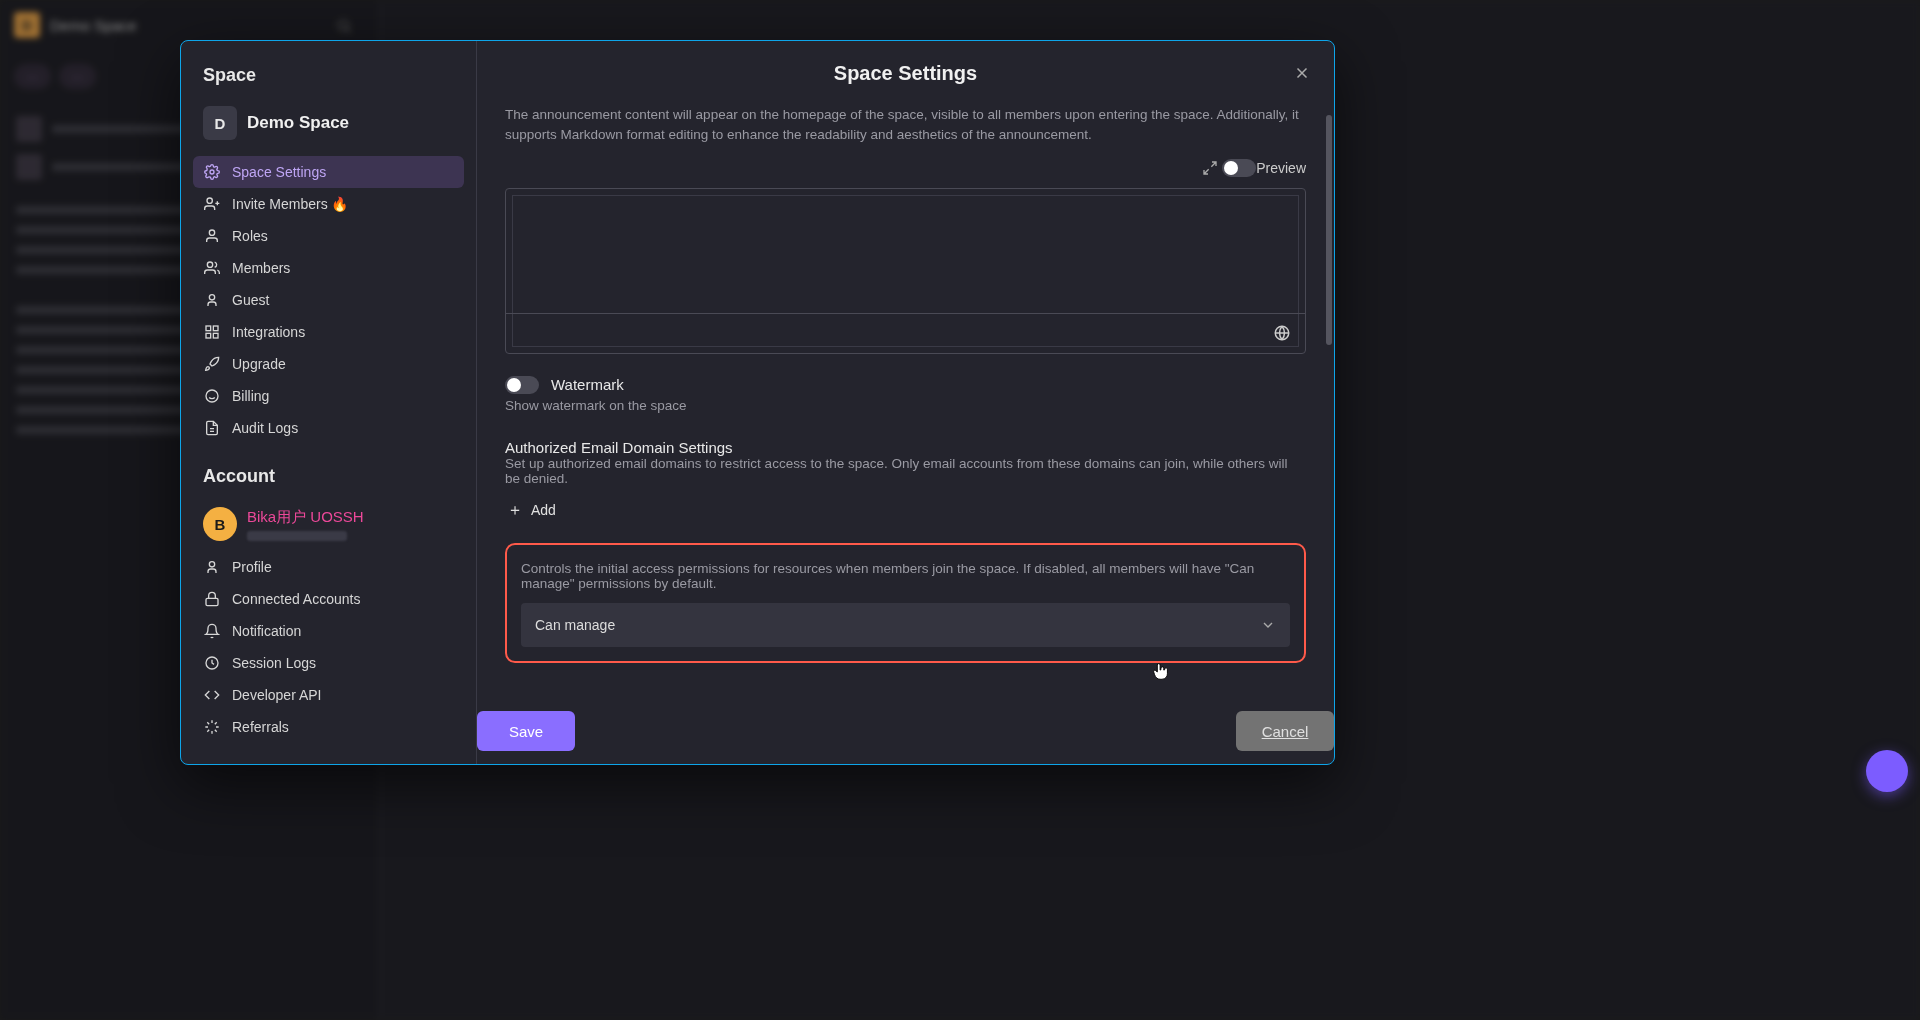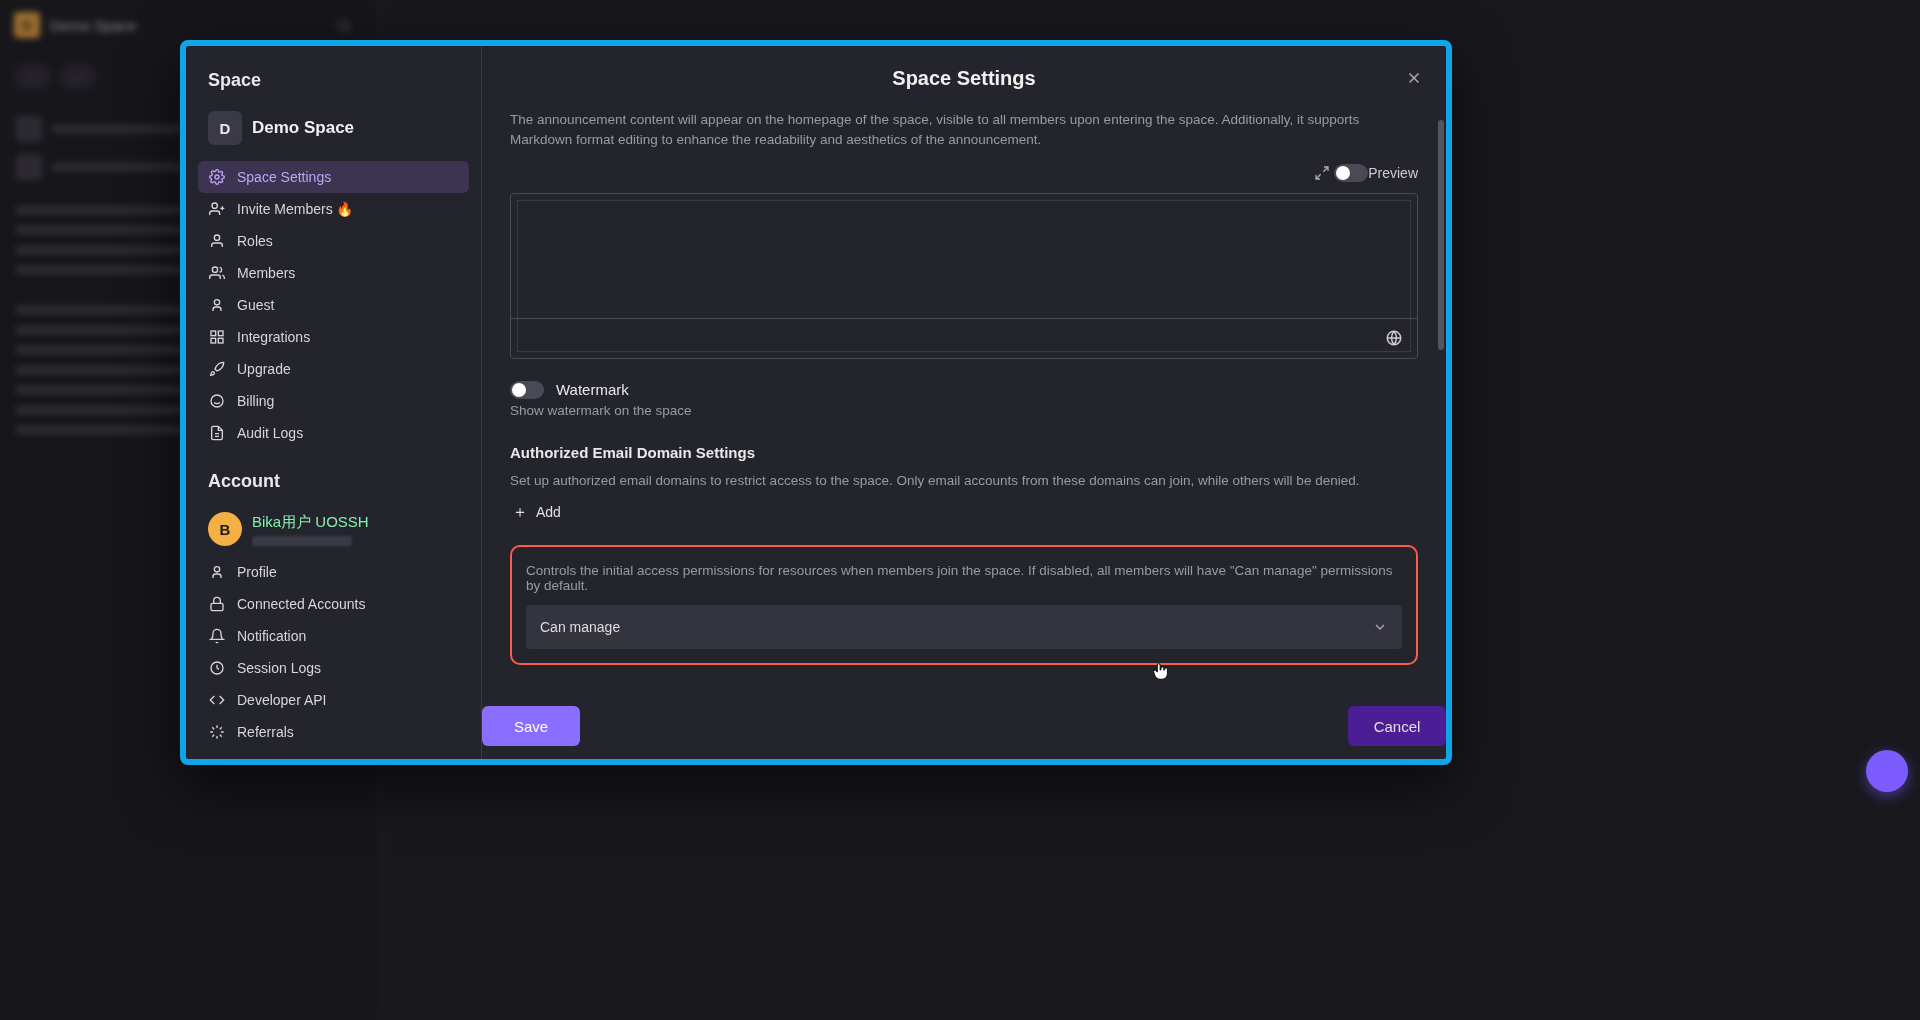--- a/index.html
+++ b/index.html
@@ -41,23 +41,23 @@
   }
   .app-bg-rows { position:absolute; left:16px; top:110px; right:10px; }
   .app-bg-row { display:flex; align-items:center; gap:10px; padding:6px 0; }
   .app-bg-row-icon { width:26px; height:26px; border-radius:4px; background:#3a3442; }
   .app-bg-row-text { flex:1; height:8px; background:#3a3a44; border-radius:3px; }
 
   
   .modal {
     position: absolute;
     left: 180px; top: 40px;
-    width: 1272px; height: 725px;
+    width: 1155px; height: 725px;
     background: #24242d;
-    border: 6px solid #0ea5e9;
+    border: 1px solid #0ea5e9;
     border-radius: 8px;
     display: flex;
     overflow: hidden;
     box-shadow: 0 20px 60px rgba(0,0,0,0.6);
   }
 
   .modal-sidebar {
     width: 296px;
     border-right: 1px solid #3a3a46;
     padding: 20px 12px;
@@ -94,21 +94,21 @@
   .account-row {
     display:flex; align-items:center; gap:10px;
     padding:6px 10px 10px;
   }
   .account-avatar {
     width:34px; height:34px; border-radius:50%;
     background:#f4b042; color:#1a1a1a;
     display:flex; align-items:center; justify-content:center;
     font-weight:600; font-size:15px;
   }
-  .account-name { color:#86efac; font-size:15px; font-weight:500; }
+  .account-name { color:#ec4899; font-size:15px; font-weight:500; }
   .account-email-blur {
     width:100px; height:10px; background:#3a3a46; border-radius:3px;
     margin-top:4px; filter:blur(1px);
   }
 
   .modal-main {
     flex:1; position:relative; display:flex; flex-direction:column;
   }
   .modal-header {
     height:64px; display:flex; align-items:center; justify-content:center;
@@ -165,21 +165,21 @@
   }
   .globe-icon { color:#ccc; cursor:pointer; }
 
   .setting-row {
     display:flex; align-items:center; gap:12px;
     margin-bottom:4px;
   }
   .setting-label { color:#e8e8e8; font-size:15px; font-weight:500; }
   .setting-desc { color:#9a9aa3; font-size:13.5px; margin-bottom:26px; }
 
-  .setting-heading { color:#e8e8e8; font-size:15px; font-weight:700; margin-bottom:12px; }
+  .setting-heading { color:#e8e8e8; font-size:15px; font-weight:400; margin-bottom:0; }
 
   .add-btn {
     display:inline-flex; align-items:center; gap:8px;
     color:#e0e0e0; font-size:14px; cursor:pointer;
     padding:6px 2px; margin-bottom:16px;
   }
   .plus-icon { font-size:16px; }
 
   .highlight-box {
     border:2px solid #ff5a4a; border-radius:10px;
@@ -198,21 +198,21 @@
   .modal-footer {
     height:66px; display:flex; align-items:center; justify-content:space-between;
     gap:30px;
   }
   .btn {
     min-width:98px; height:40px; border-radius:6px;
     display:flex; align-items:center; justify-content:center;
     font-size:15px; cursor:pointer; border:none;
   }
   .btn-primary { background:#8a6eff; color:#fff; }
-  .btn-secondary { background:#4c1d95; color:#e0e0e0; }
+  .btn-secondary { background:#737373; color:#e0e0e0;text-decoration:underline; }
 
   .scrollbar-track {
     position:absolute; right:2px; top:10px; bottom:74px; width:6px;
   }
   .scrollbar-thumb {
     position:absolute; right:0; width:6px; border-radius:3px;
     background:#55555f;
     top:0; height:230px;
   }
 

